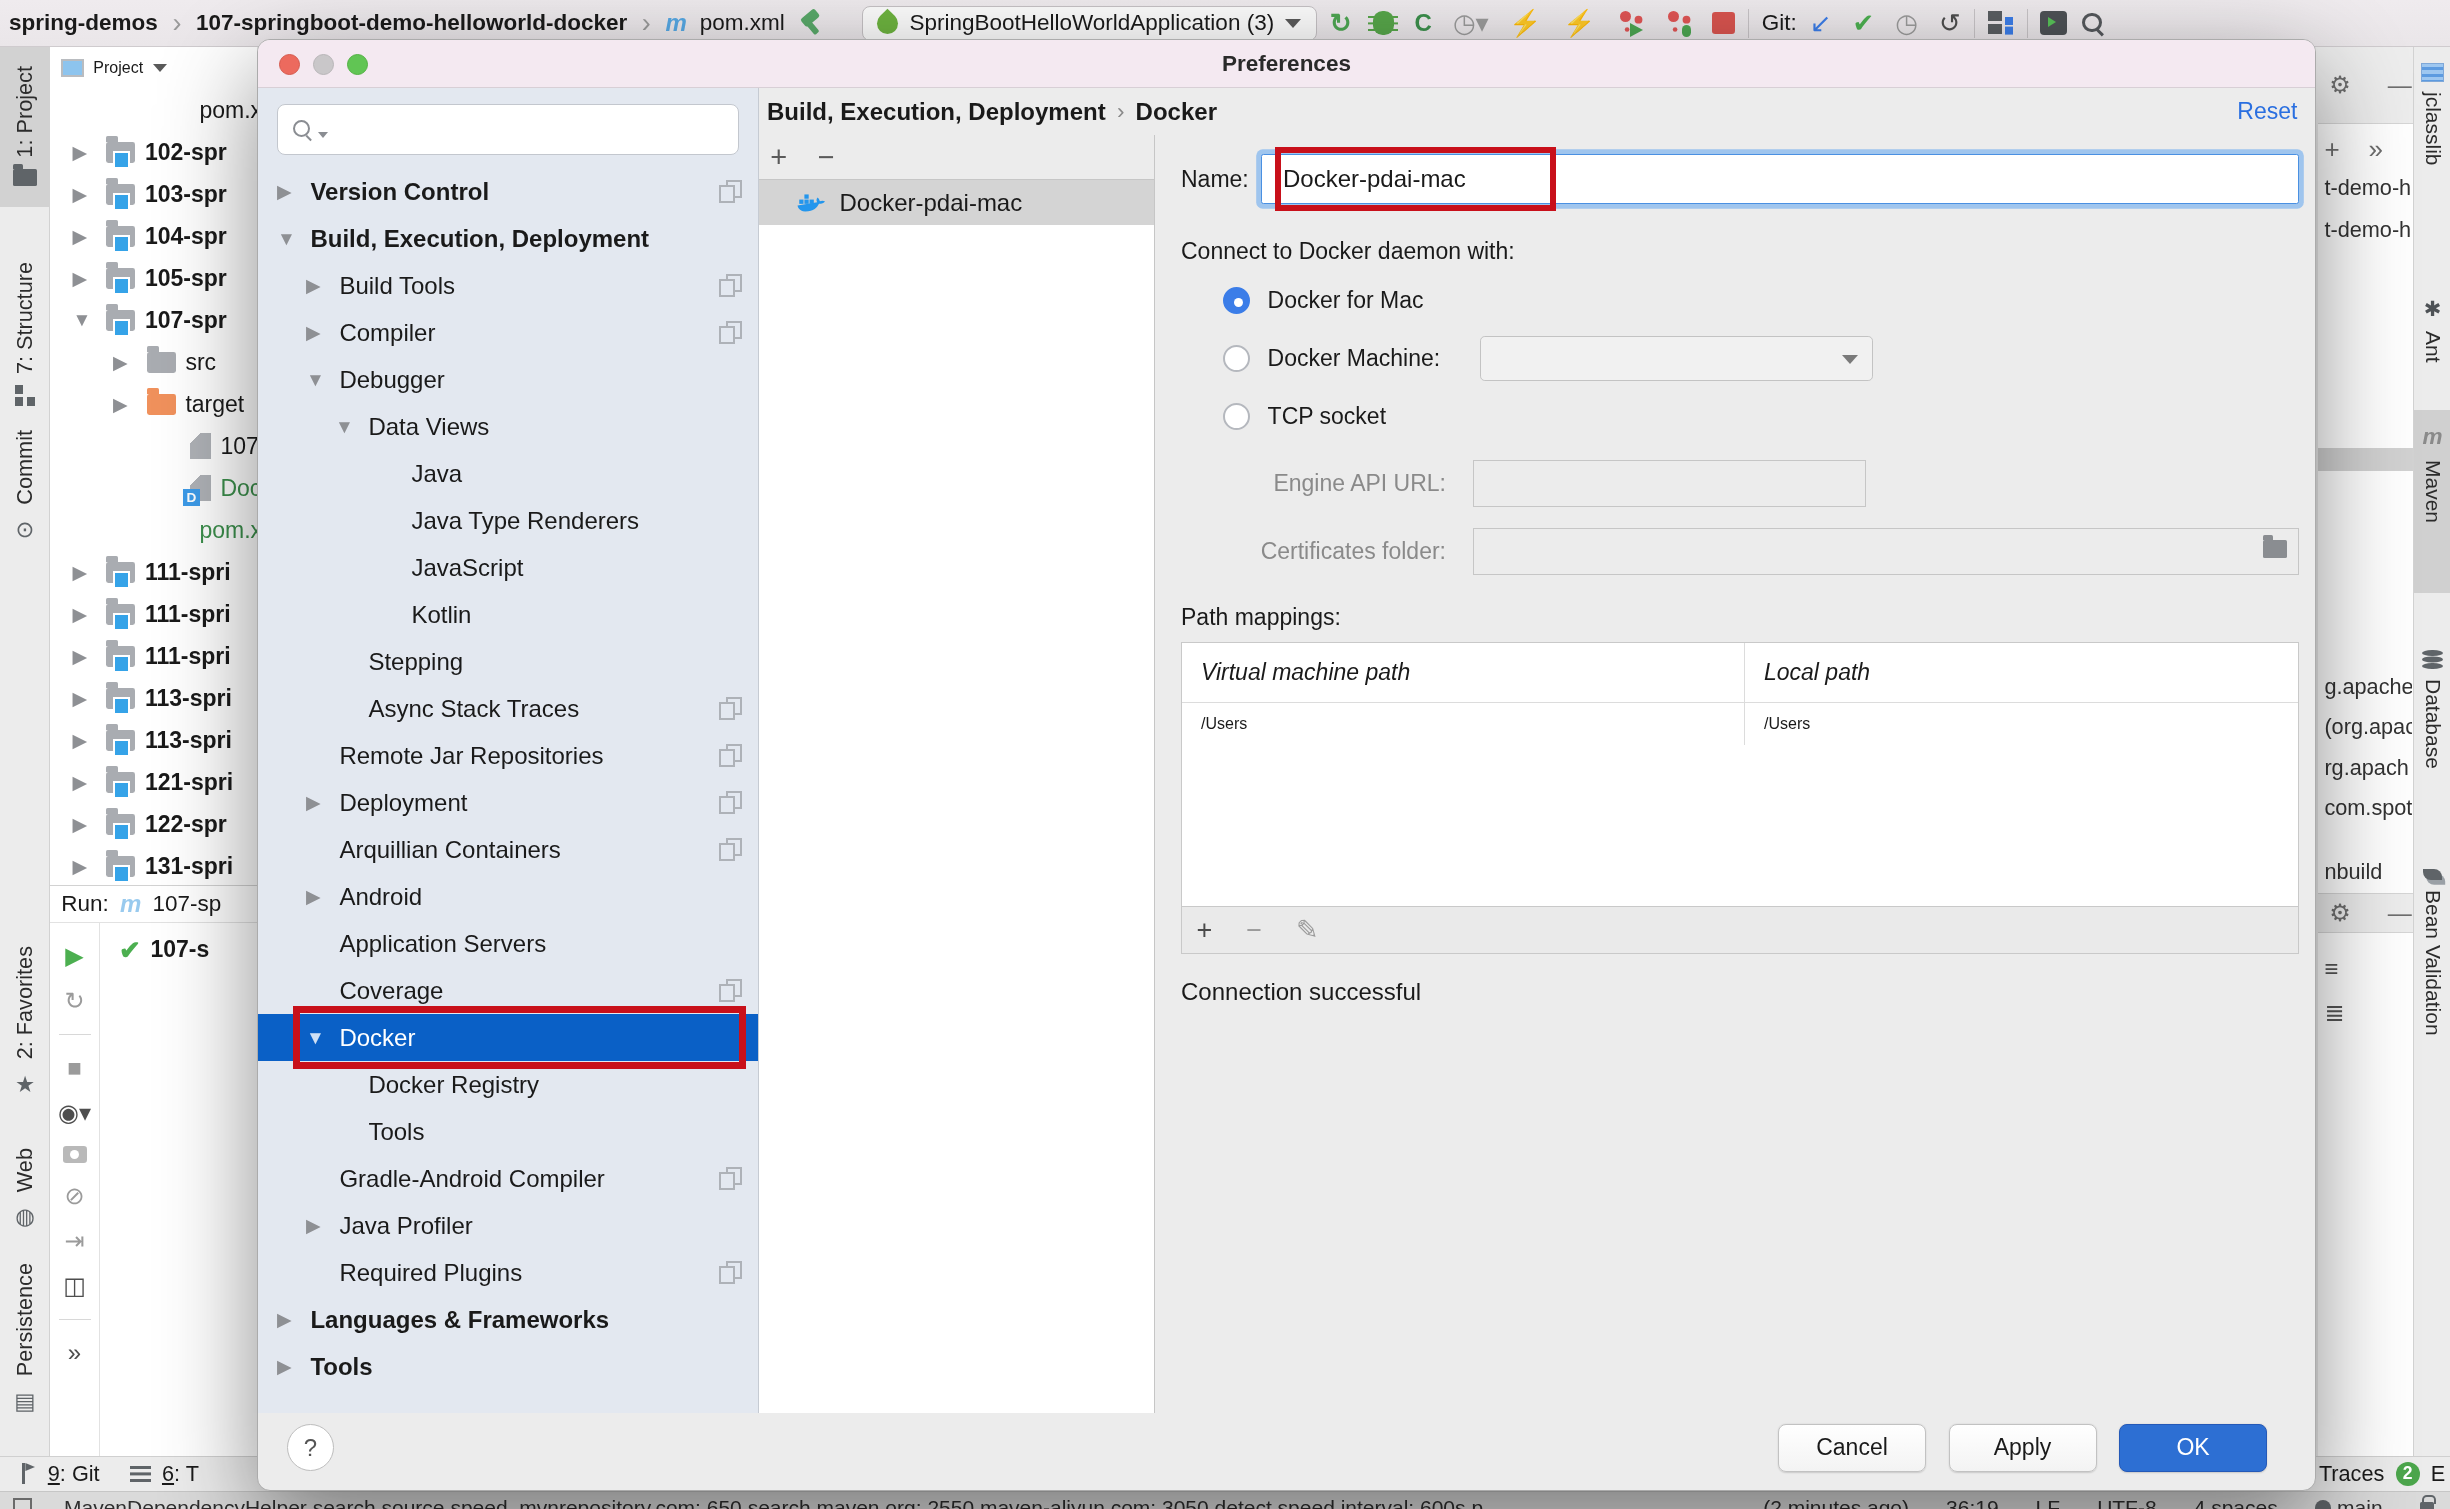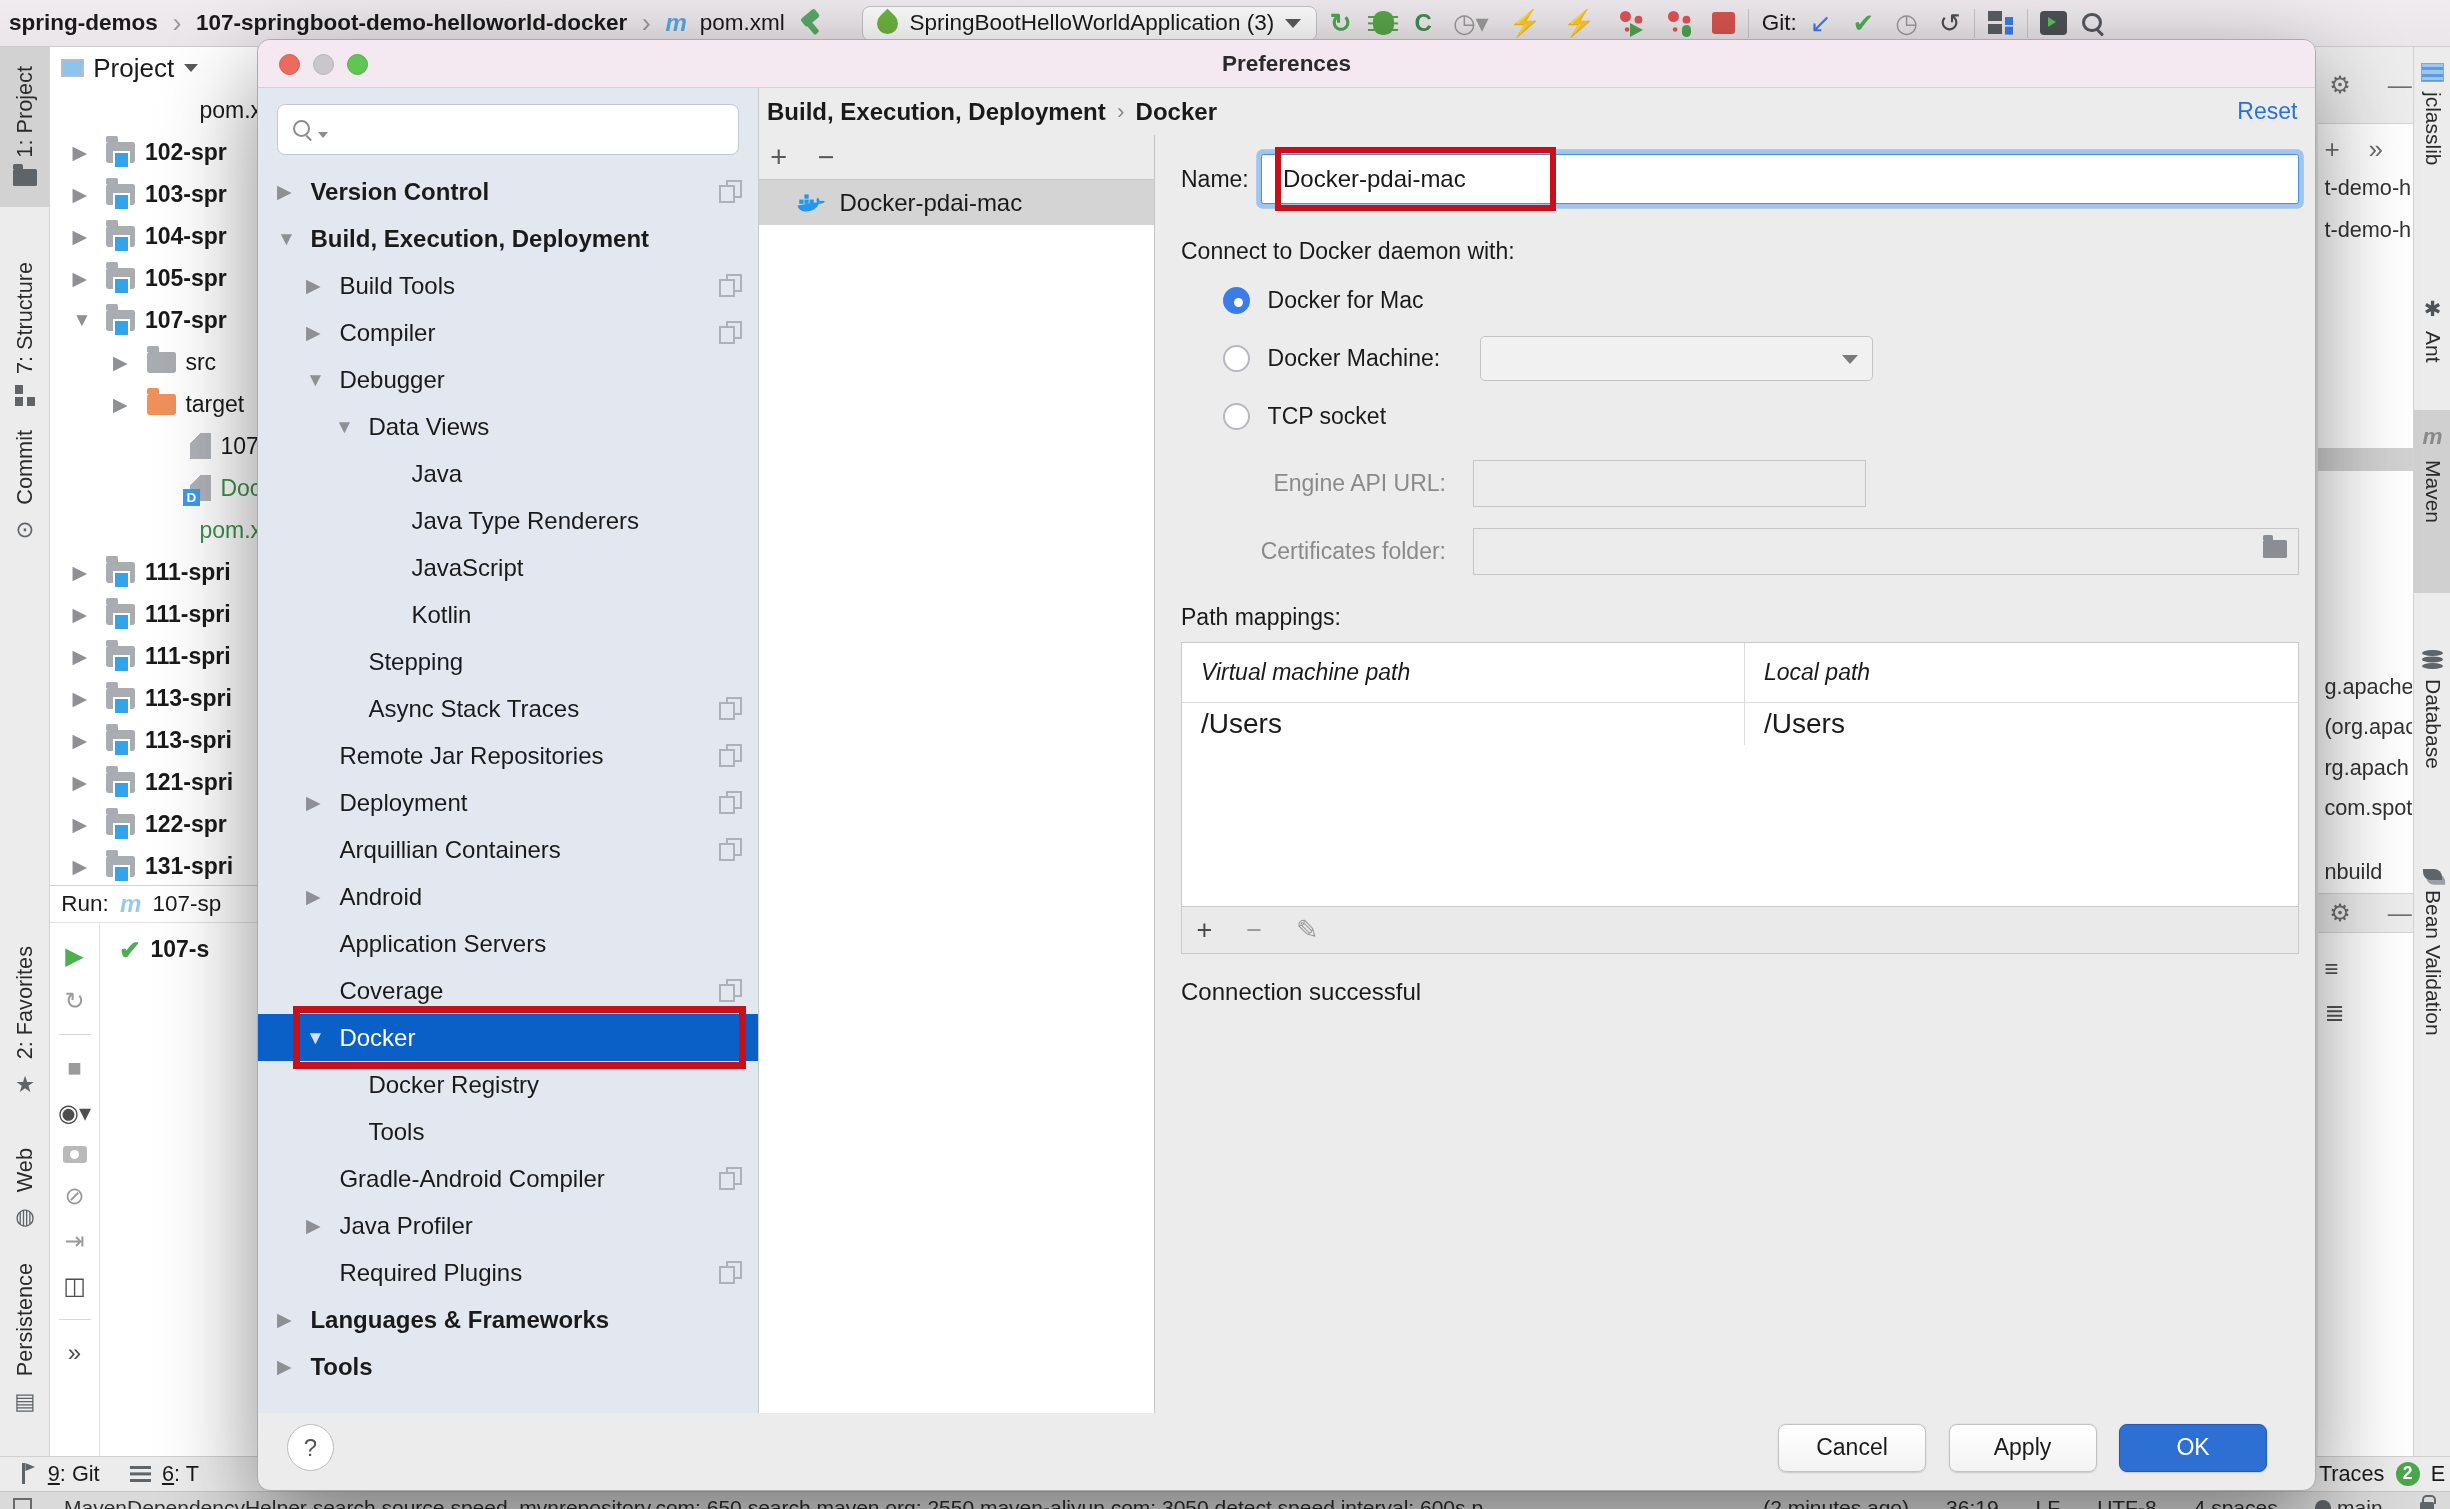--- a/index.html
+++ b/index.html
@@ -53,21 +53,21 @@
   .vlabel { writing-mode:vertical-rl; transform:rotate(180deg); font-size:21.7px; color:#2B2B2B; }
   .lv-active-bg { position:absolute; left:0; top:0; width:50px; height:160px; background:#D2D2D2; }
   .mini { color:#5F6468; font-size:22.5px; }
   .i-folder-dark { width:24px; height:17.6px; background:#5F6468; border-radius:1.6px; position:relative; }
   .i-folder-dark::before { content:""; position:absolute; top:-4.8px; left:0; width:10.4px; height:4.8px; background:#5F6468; border-radius:1.6px 1.6px 0 0; }
   .i-structsm { position:relative; width:21px; height:21px; }
   .i-structsm::before { content:""; position:absolute; left:0; top:0; width:8.8px; height:8.8px; background:#5F6468; box-shadow:12px 12px 0 #5F6468, 0 12px 0 #5F6468; }
 
   
   .project-panel { position:absolute; left:50px; top:47px; width:207px; height:838px; background:#FFFFFF; z-index:3; }
-  .pp-header { height:42px; display:flex; align-items:center; gap:9.6px; padding-left:11.2px; font-size:26px; }
+  .pp-header { height:42px; display:flex; align-items:center; gap:9.6px; padding-left:11.2px; font-size:16px; }
   .pp-hd-ico { width:22.5px; height:17.6px; background:#8DC4EE; border:2.4px solid #B9BCC0; }
   .pp-caret { width:0;height:0;border-left:7.2px solid transparent;border-right:7.2px solid transparent;border-top:8.8px solid #5A5A5A; }
   .prow { height:42px; display:flex; align-items:center; white-space:nowrap; overflow:hidden; font-size:23px; }
   .prow .plabel { margin-left:9.6px; }
   .prow.is-bold .plabel { font-weight:700; }
   .prow.is-green .plabel { color:#3C8F4C; }
   .plv0 { padding-left:22.5px; } .plv1 { padding-left:63px; } .plv2 { padding-left:106px; }
   .parrow { width:29px; flex:0 0 29px; font-size:19px; color:#8E9094; }
   .ar-r::before { content:"▶"; } .ar-d::before { content:"▼"; }
   .picon { flex:0 0 auto; margin-left:4.8px; }
@@ -185,21 +185,21 @@
   .dis-row { margin-top:21px; display:flex; align-items:center; }
   .dis-label { width:265px; flex:0 0 265px; text-align:right; font-size:23px; color:#8A8A8A; margin-right:27px; }
   .dis-input { height:47px; background:#ECECEC; border:1.6px solid #C6C6C6; position:relative; }
   .w-engine { width:393px; }
   .w-cert { flex:1; margin-right:0; }
   .i-folder-gray { position:absolute; right:11.2px; top:11.2px; width:24px; height:17.6px; background:#8A8D91; border-radius:1.6px; }
   .i-folder-gray::before { content:""; position:absolute; top:-4.8px; left:0; width:10.4px; height:4.8px; background:#8A8D91; border-radius:1.6px 1.6px 0 0; }
   .pm-label { margin-top:29px; font-size:23px; }
   .pm-table { margin-top:11.2px; height:265px; background:#FFF; border:1.6px solid #C9C9C9; display:flex; flex-direction:column; }
   .pmt-head { height:60px; display:flex; border-bottom:0.8px solid #DCDCDC; font-size:23px;font-style:italic; }
-  .pmt-row { height:42px; display:flex; font-size:28px; }
+  .pmt-row { height:42px; display:flex; font-size:16px; }
   .pmt-c1 { width:562px; flex:0 0 562px; display:flex; align-items:center; padding-left:19px; }
   .pmt-c2 { flex:1; border-left:0.8px solid #DCDCDC; display:flex; align-items:center; padding-left:19px; }
   .pm-toolbar { height:47px; background:#EAEAEA; border:1.6px solid #C9C9C9; border-top:none; display:flex; align-items:center; gap:34px; padding-left:14.4px; font-size:27px; }
   .conn-status { margin-top:24px; font-size:24px; }
 
   .dlg-footer { height:77px; flex:0 0 77px; display:flex; align-items:center; padding:0 48px 8px 29px; gap:22.5px; }
   .help-btn { width:47px; height:47px; border-radius:50%; background:#FFF; border:1.6px solid #BDBDBD; display:flex; align-items:center; justify-content:center; font-size:24px; color:#555; }
   .spacer { flex:1; }
   .btn { min-width:148px; height:48px; border:0.8px solid #C2C2C2; border-radius:8px; background:linear-gradient(#FFFFFF,#F3F3F3); font-size:23px; display:flex; align-items:center; justify-content:center; box-shadow:0 0.8px 1.6px rgba(0,0,0,0.15); }
   .btn-ok { background:var(--ok-blue,#2D6FD3); border-color:#2459B8; color:#FFF; }

